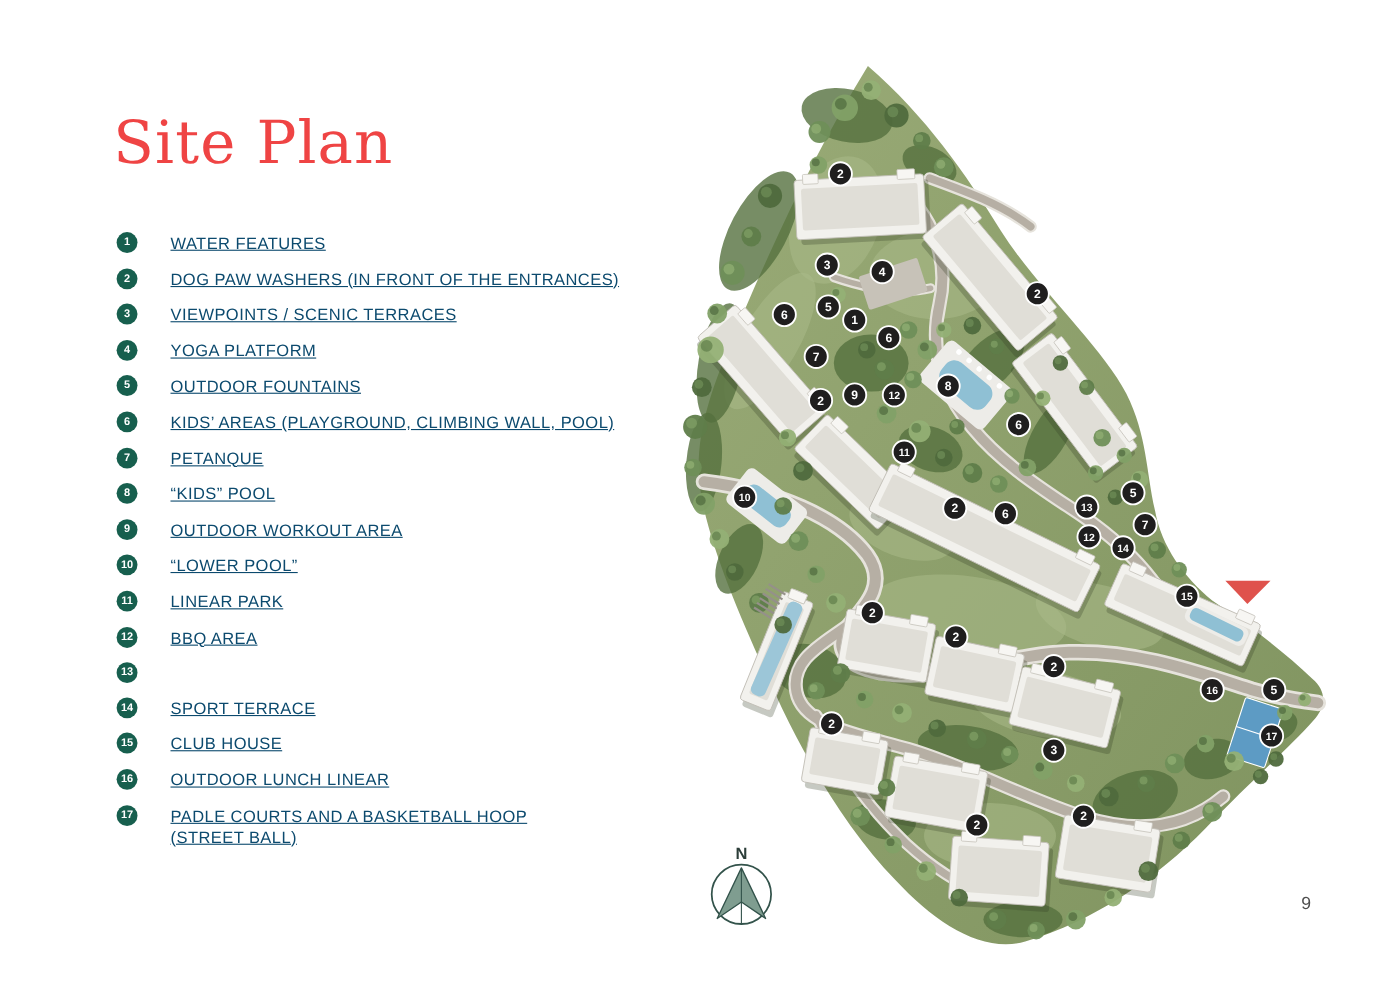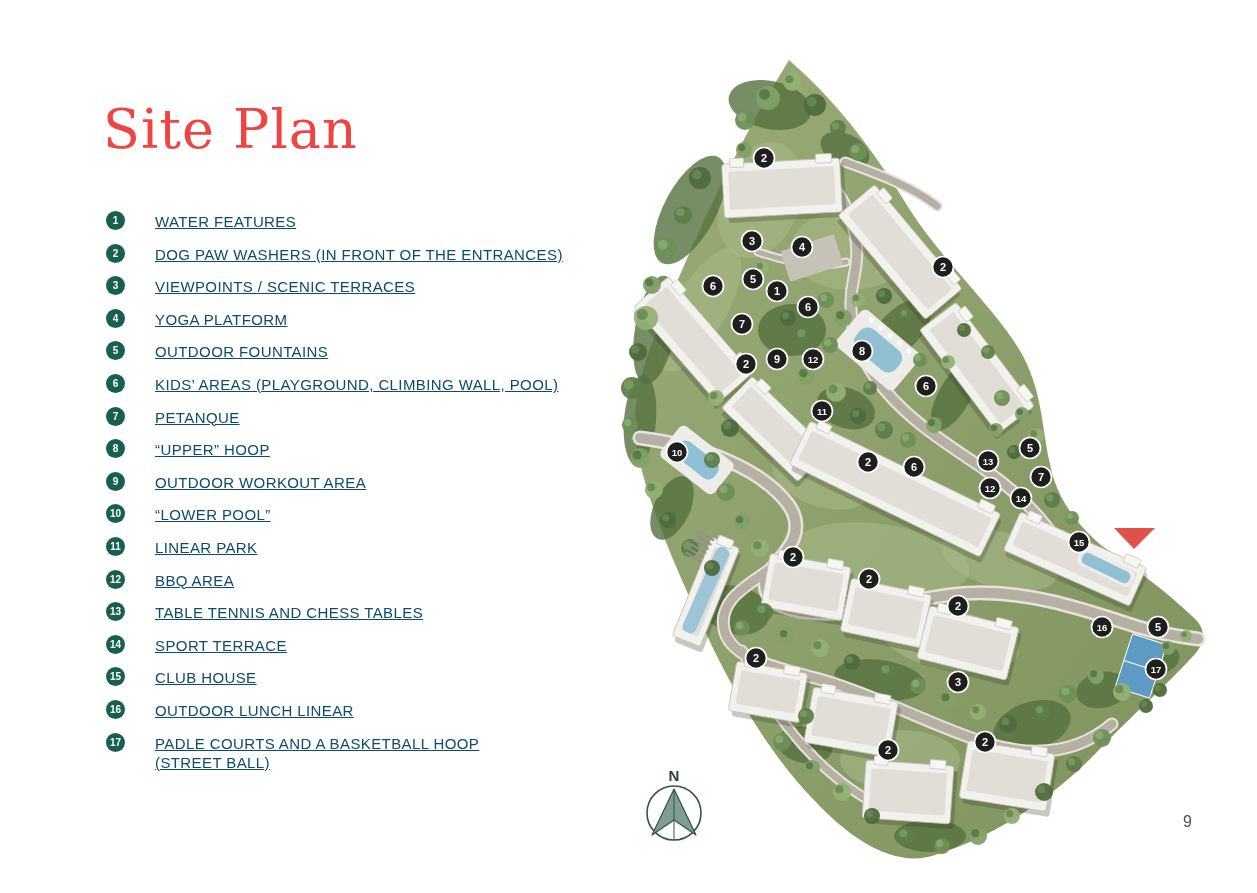--- a/index.html
+++ b/index.html
@@ -576,41 +576,40 @@
       <div class="legend-row">
         <span class="legend-badge">6</span>
         <span class="legend-label">KIDS’ AREAS (PLAYGROUND, CLIMBING WALL, POOL)</span>
       </div>
       <div class="legend-row">
         <span class="legend-badge">7</span>
         <span class="legend-label">PETANQUE</span>
       </div>
       <div class="legend-row">
         <span class="legend-badge">8</span>
-        <span class="legend-label">“UPPER” HOOP</span>
+        <span class="legend-label">“KIDS” POOL</span>
       </div>
       <div class="legend-row">
         <span class="legend-badge">9</span>
         <span class="legend-label">OUTDOOR WORKOUT AREA</span>
       </div>
       <div class="legend-row">
         <span class="legend-badge">10</span>
         <span class="legend-label">“LOWER POOL”</span>
       </div>
       <div class="legend-row">
         <span class="legend-badge">11</span>
         <span class="legend-label">LINEAR PARK</span>
       </div>
       <div class="legend-row">
         <span class="legend-badge">12</span>
         <span class="legend-label">BBQ AREA</span>
       </div>
       <div class="legend-row">
         <span class="legend-badge">13</span>
-        <span class="legend-label">TABLE TENNIS AND CHESS TABLES</span>
       </div>
       <div class="legend-row">
         <span class="legend-badge">14</span>
         <span class="legend-label">SPORT TERRACE</span>
       </div>
       <div class="legend-row">
         <span class="legend-badge">15</span>
         <span class="legend-label">CLUB HOUSE</span>
       </div>
       <div class="legend-row">

